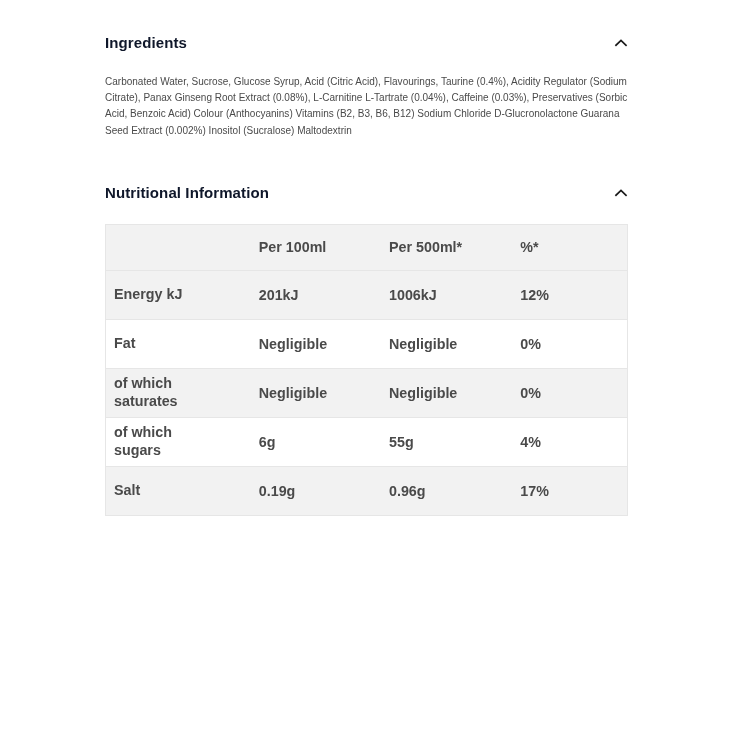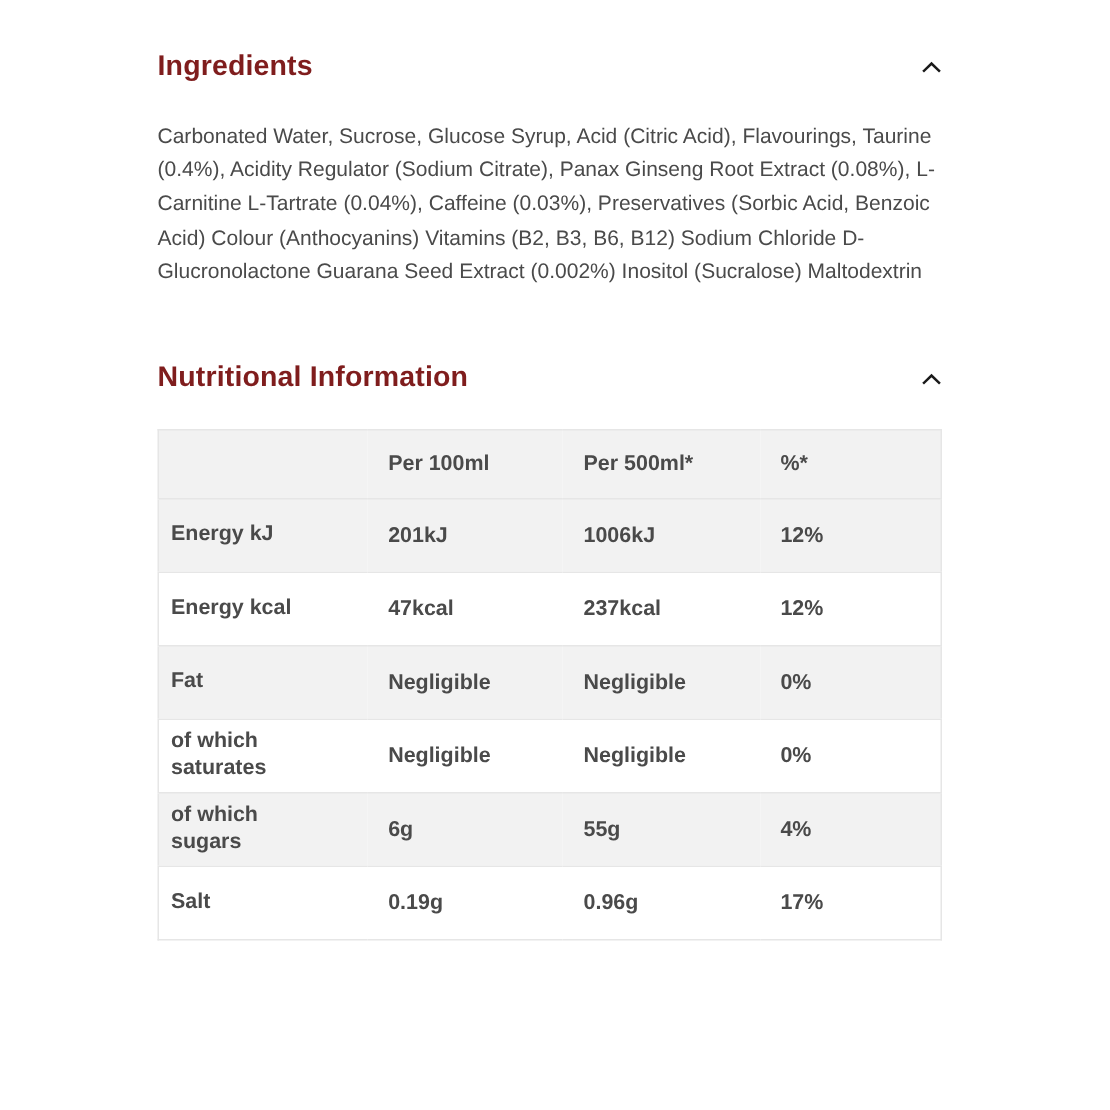--- a/index.html
+++ b/index.html
@@ -25,40 +25,40 @@
   
   .section-header {
     display: flex;
     align-items: center;
     justify-content: space-between;
     width: 523px;
     cursor: pointer;
     user-select: none;
   }
   .section-title {
-    font-size: 19px;
+    font-size: 15px;
     font-weight: bold;
-    color: #7f1d1d;
+    color: #0f172a;
     letter-spacing: 0.1px;
     line-height: 1.2;
   }
   .chevron {
     width: 14px;
     height: 14px;
     display: inline-block;
     flex: 0 0 auto;
   }
   .chevron svg { display: block; }
 
   
   #ingredients-section { padding-top: 34px; }
   .ingredients-body {
     margin-top: 22px;
     width: 525px;
-    font-size: 14px;
+    font-size: 10px;
     line-height: 1.62;
     color: #4a4a4a;
     letter-spacing: 0.01px;
   }
 
   
   #nutrition-section { padding-top: 35px; }
 
   .nutrition-table {
     margin-top: 22px;
@@ -151,26 +151,20 @@
           </tr>
         </thead>
         <tbody>
           <tr>
             <td class="cell-label two-line">Energy kJ</td>
             <td class="cell-v100">201kJ</td>
             <td class="cell-v500">1006kJ</td>
             <td class="cell-pct">12%</td>
           </tr>
           <tr>
-            <td class="cell-label two-line">Energy kcal</td>
-            <td class="cell-v100">47kcal</td>
-            <td class="cell-v500">237kcal</td>
-            <td class="cell-pct">12%</td>
-          </tr>
-          <tr>
             <td class="cell-label two-line">Fat</td>
             <td class="cell-v100">Negligible</td>
             <td class="cell-v500">Negligible</td>
             <td class="cell-pct">0%</td>
           </tr>
           <tr>
             <td class="cell-label two-line">of which
 saturates</td>
             <td class="cell-v100">Negligible</td>
             <td class="cell-v500">Negligible</td>

